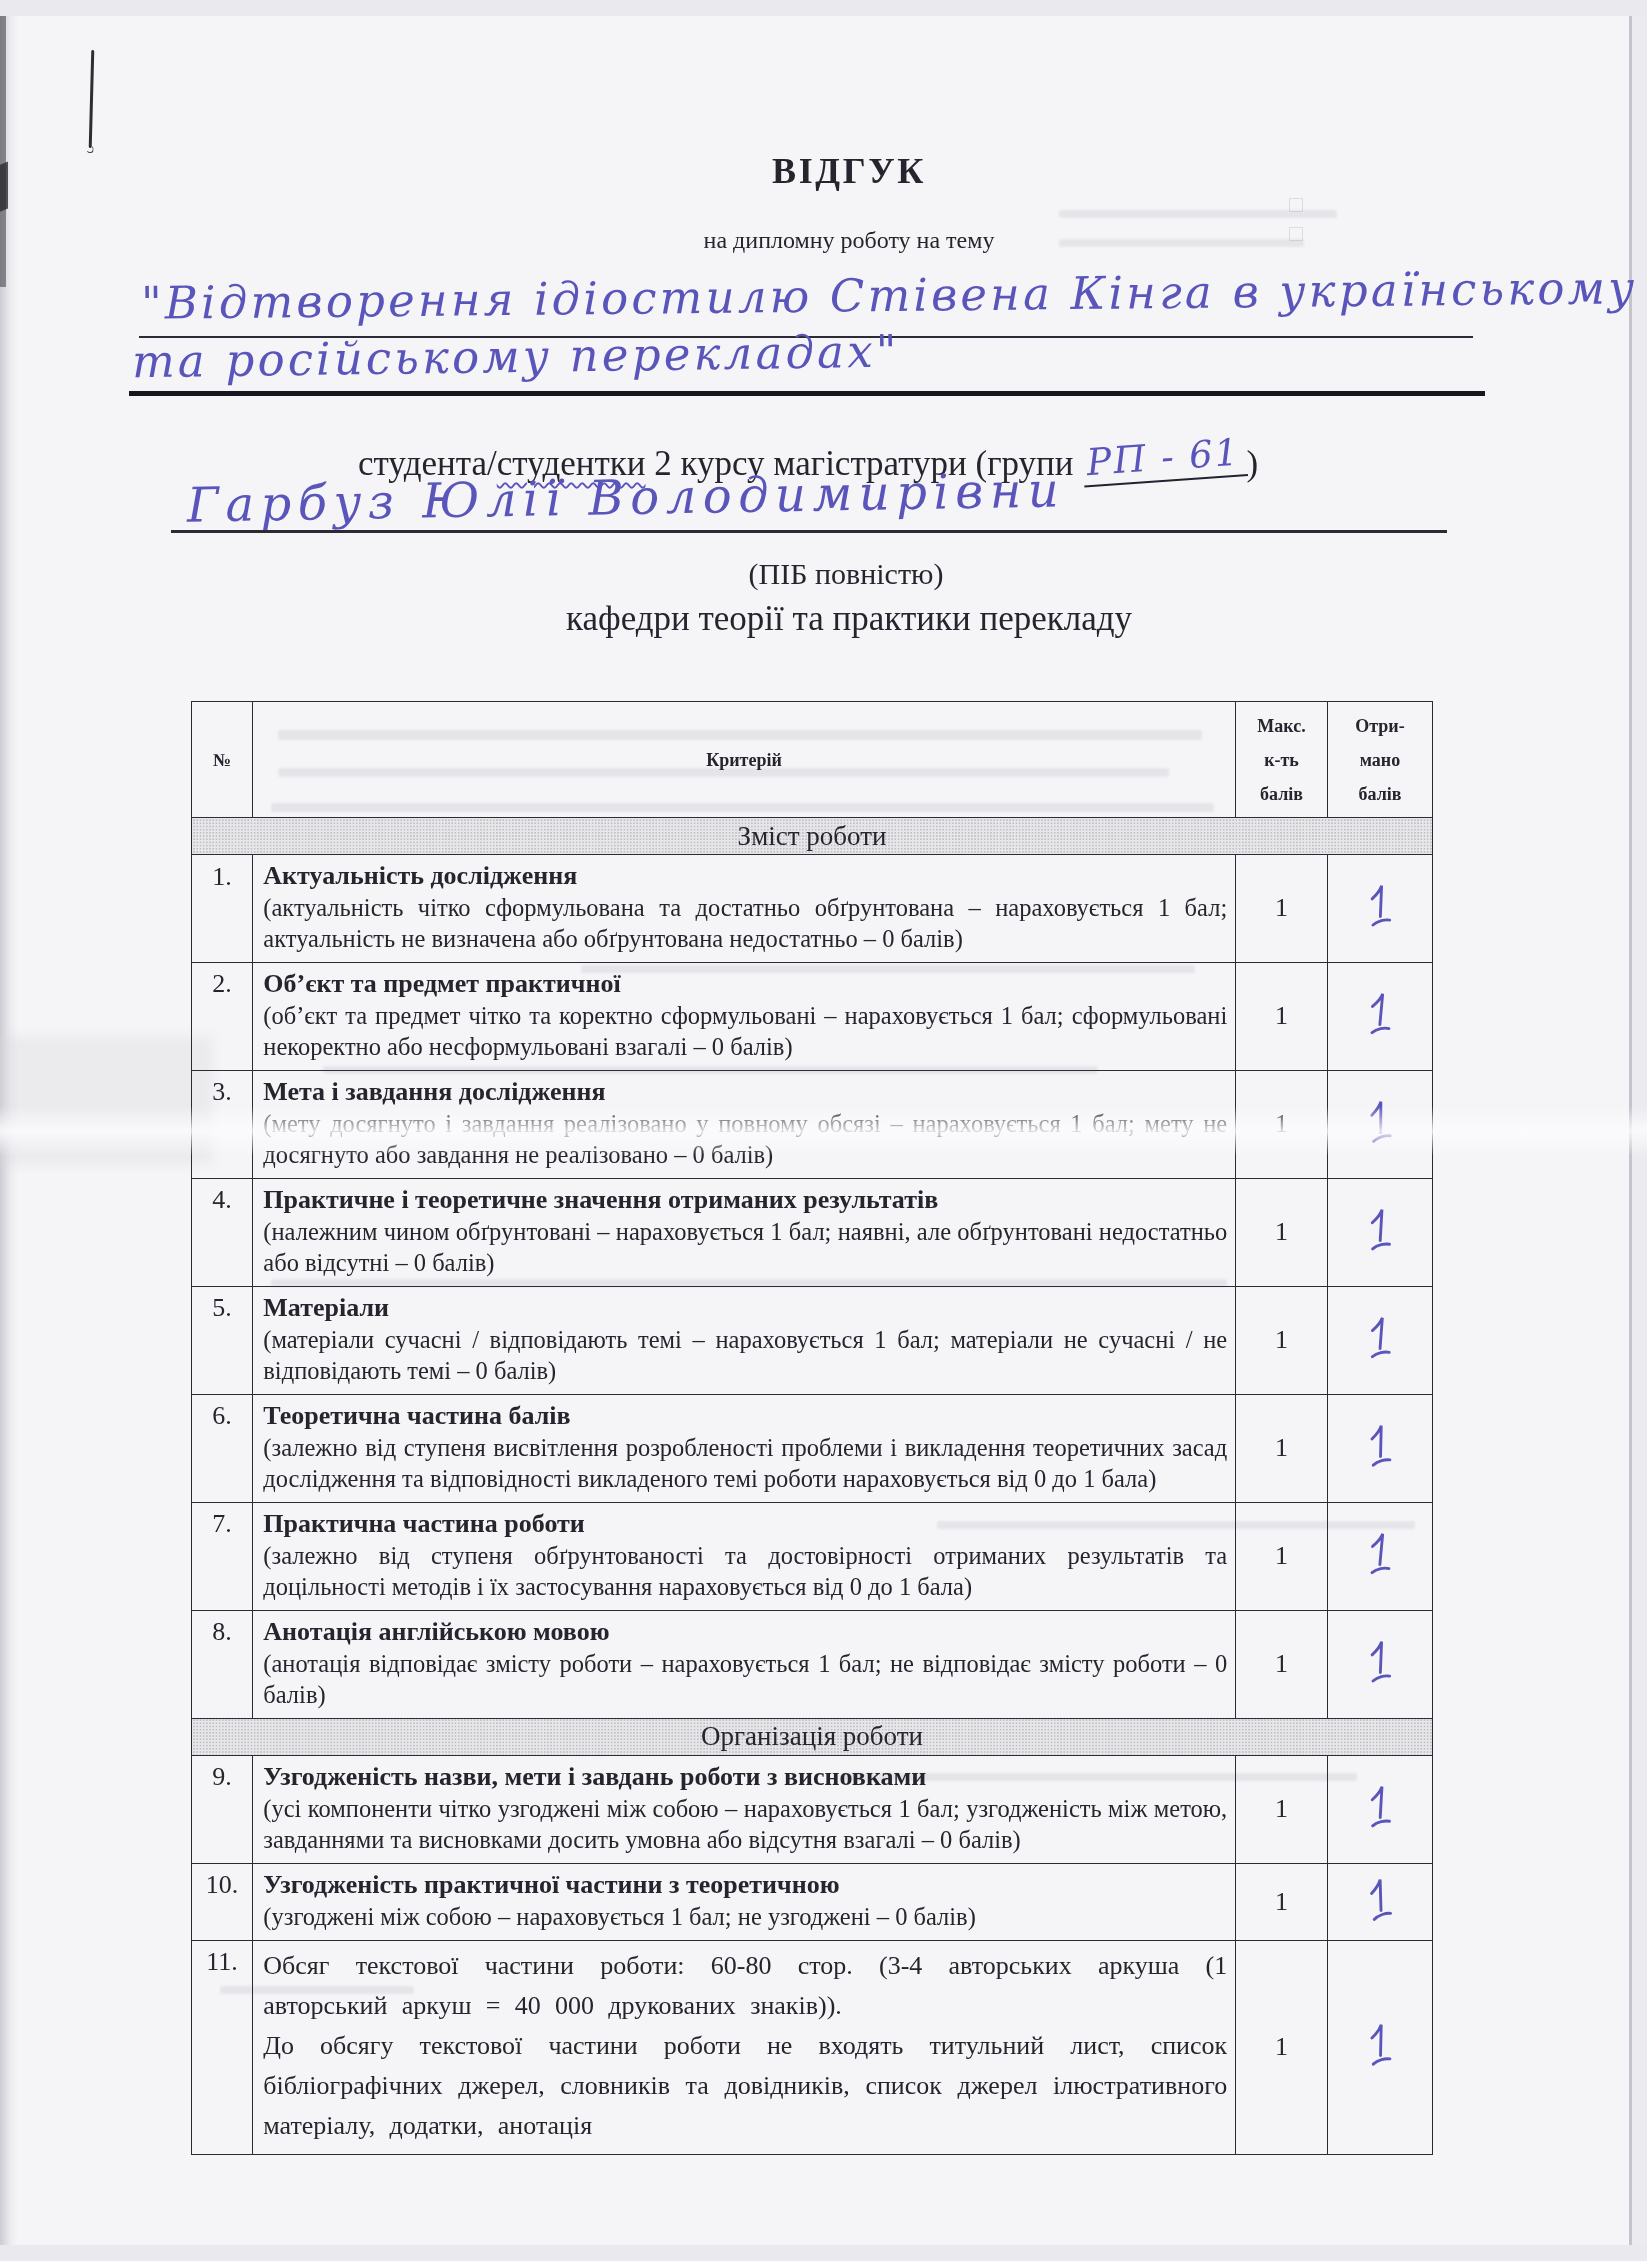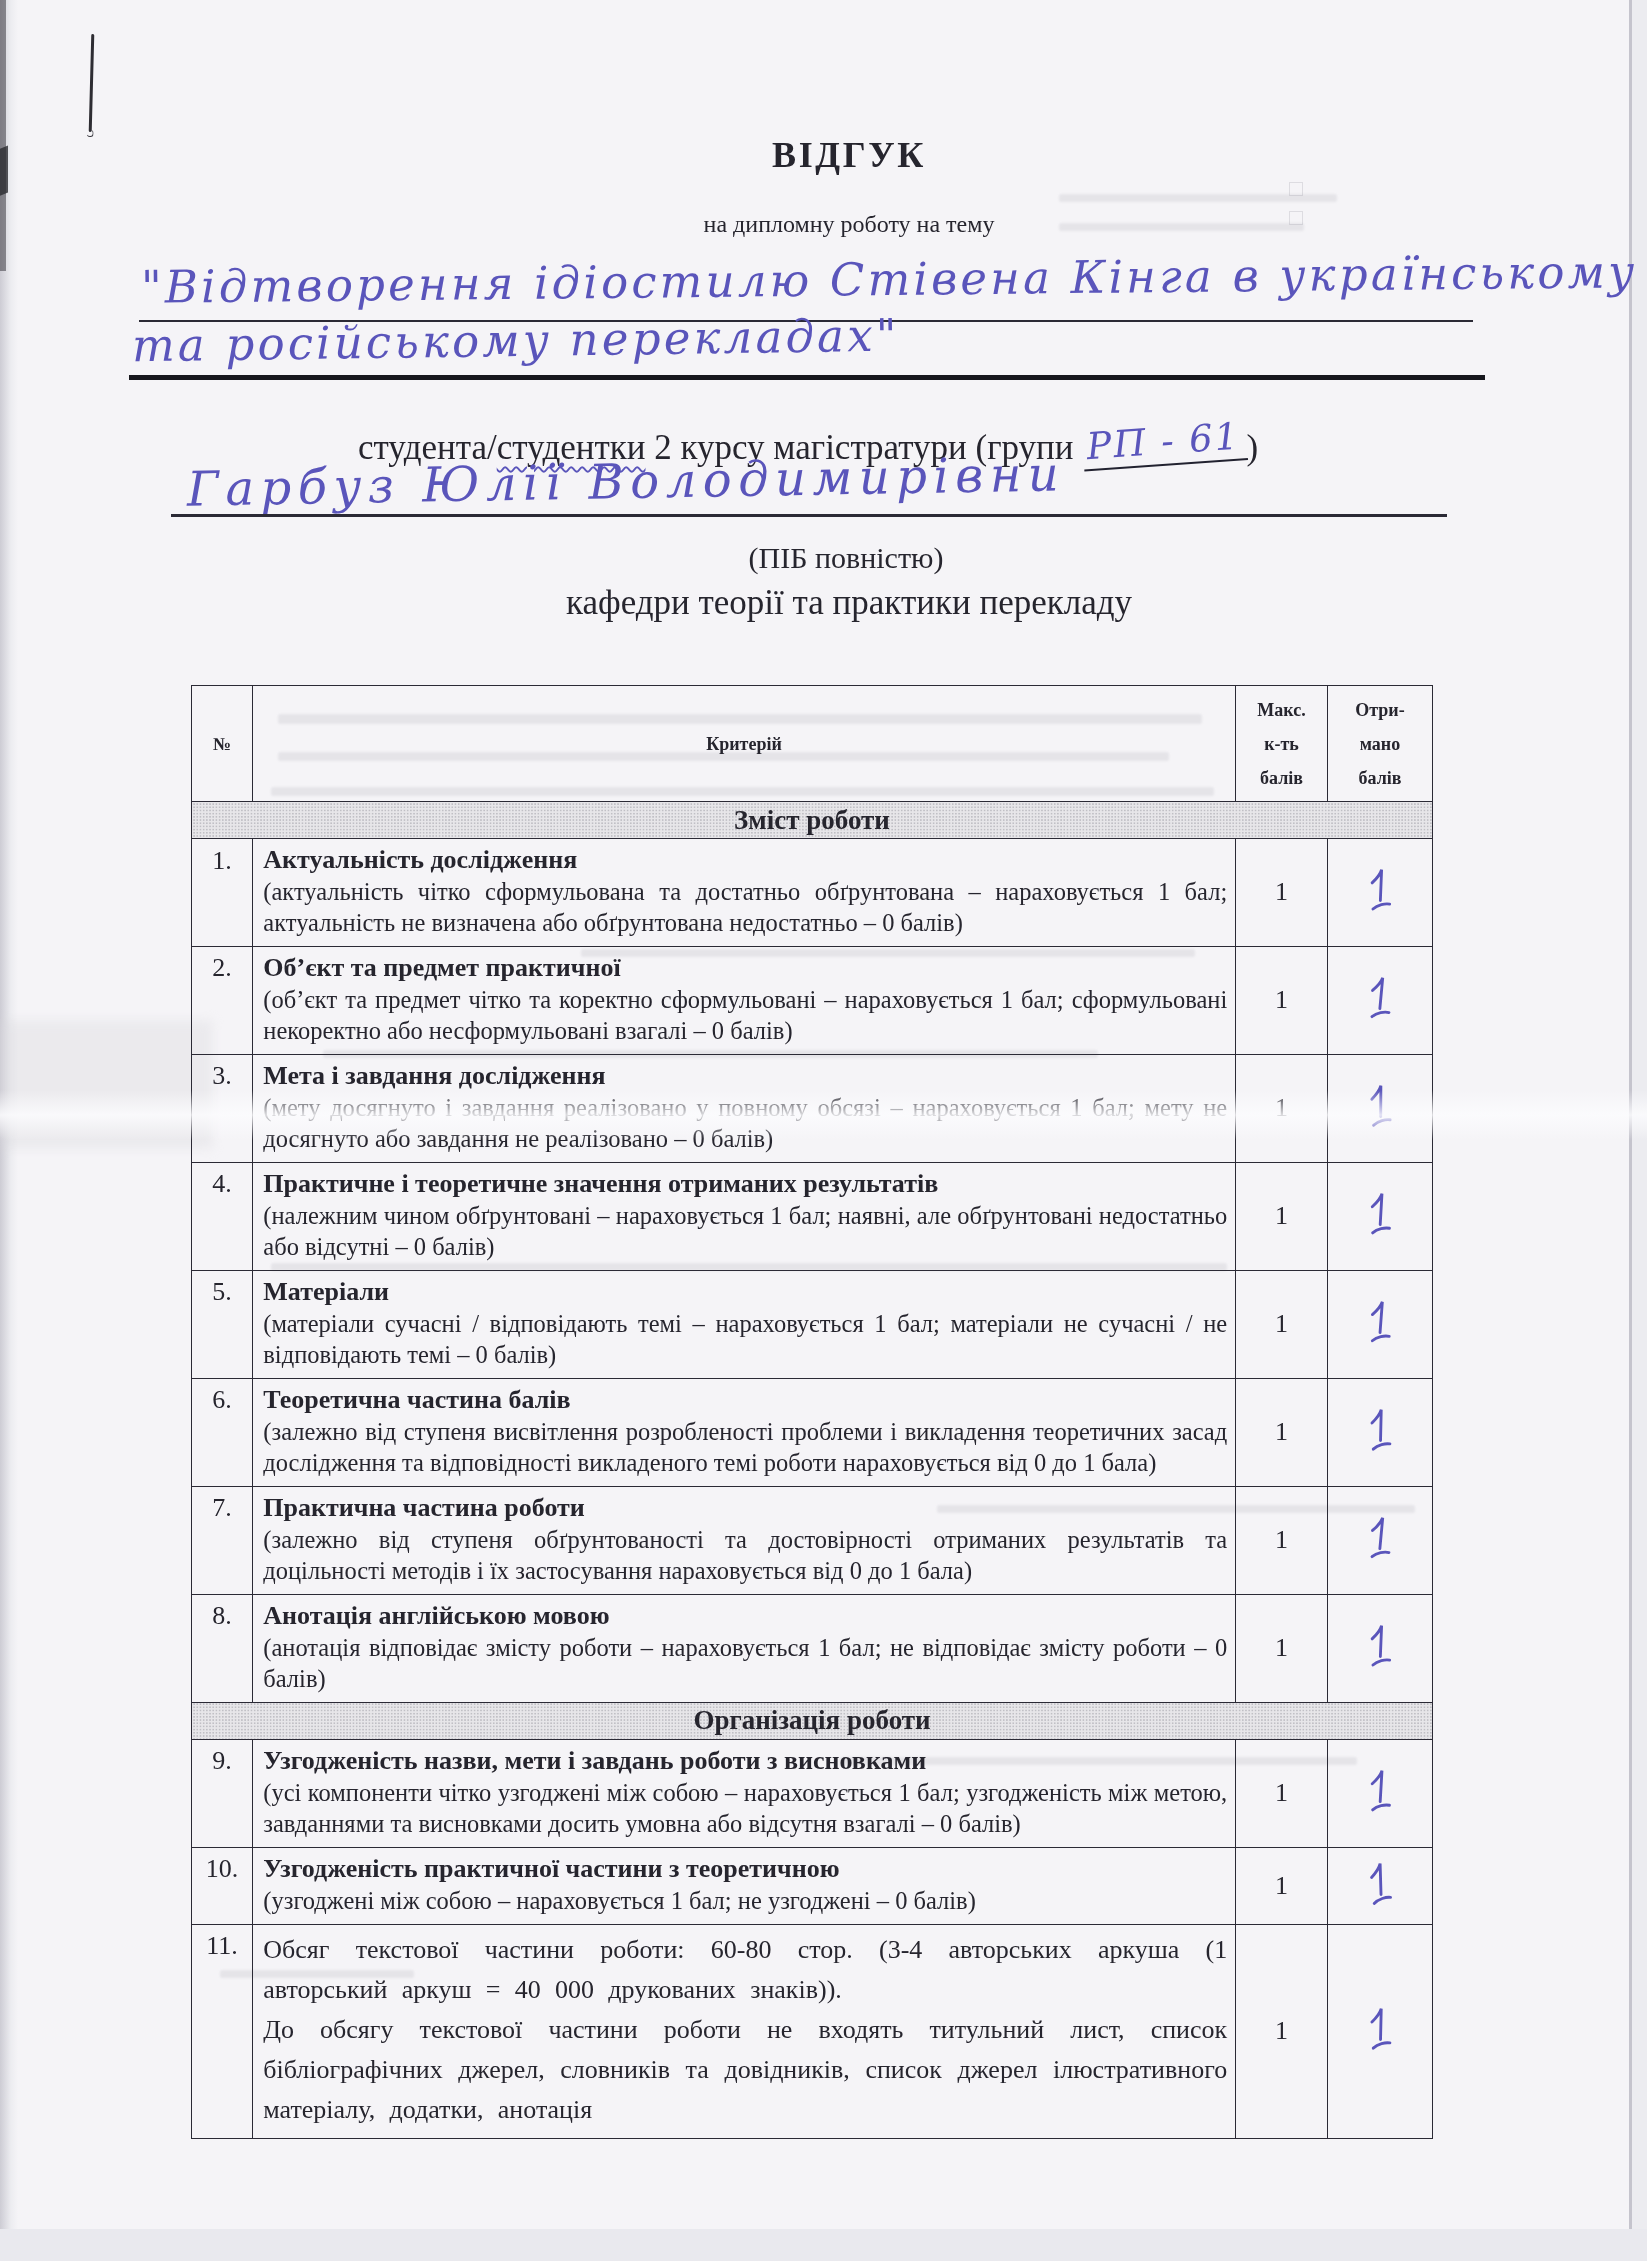--- a/index.html
+++ b/index.html
@@ -10,20 +10,21 @@
   }
   html,body{margin:0;padding:0;}
   body{background:#e9e9ee;}
   .page{
     position:relative;
     width:1647px;height:2229px;
     background:var(--paper);
     overflow:hidden;
     font-family:"Liberation Serif","DejaVu Serif",serif;
     color:var(--text);
+    margin-top:16px;
   }
   
   .edge-left{position:absolute;left:0;top:0;width:18px;height:100%;
     background:linear-gradient(90deg,#cdccd4 0,#ececf0 60%,rgba(236,236,240,0));}
   .edge-top-left{position:absolute;left:0;top:0;width:5.8px;height:271px;background:#3c3b42;opacity:.55;}
   .corner-mark{position:absolute;left:0;top:147px;width:8.4px;height:47px;background:#2a2a30;
     transform:skewY(-22deg);opacity:.8;}
   .edge-right{position:absolute;left:1629px;top:0;width:2.6px;height:100%;background:#b9b8c2;opacity:.8;}
   .edge-right-pad{position:absolute;left:1632px;top:0;width:15.5px;height:100%;background:#ececf0;}
   .staple-mark{position:absolute;left:90px;top:34px;width:3.2px;height:98px;background:#2e2d33;
@@ -62,21 +63,21 @@
   .name-hand{position:absolute;left:187px;top:453px;font-size:48px;letter-spacing:6.5px;transform:rotate(-1deg);}
   
   .table-wrap{position:absolute;left:191px;top:685px;width:1241px;}
   table.doc-table{border-collapse:collapse;width:100%;table-layout:fixed;}
   .doc-table td,.doc-table th{border:1.9px solid var(--line);}
   .doc-table th{font-weight:bold;font-size:18px;line-height:34px;text-align:center;
     vertical-align:middle;white-space:pre-line;padding:6.5px 2.6px;height:106px;box-sizing:border-box;}
   td.band{height:34px;background-color:#e7e6e9;
     background-image:radial-gradient(circle,rgba(120,120,130,.35) 0.6px,transparent 0.8px);
     background-size:3.2px 3.2px;
-    font-weight:bold;font-size:27px;text-align:center;vertical-align:middle;}
+    font-weight:normal;font-size:27px;text-align:center;vertical-align:middle;}
   td.num{text-align:center;vertical-align:top;font-size:26px;padding-top:6.5px;}
   td.crit{padding:5.2px 7.8px 7.8px 10.3px;vertical-align:top;}
   .crit .t{font-weight:bold;font-size:26px;line-height:32px;}
   .crit .d{font-size:24.5px;line-height:31px;text-align:justify;white-space:pre-line;}
   .crit .d.wide{font-size:26px;line-height:40px;word-spacing:7.8px;}
   td.max{text-align:center;vertical-align:middle;font-size:26px;}
   td.recv{vertical-align:middle;text-align:center;}
   .score-mark{display:inline-block;}
   .score-mark svg{display:block;}
 </style>

